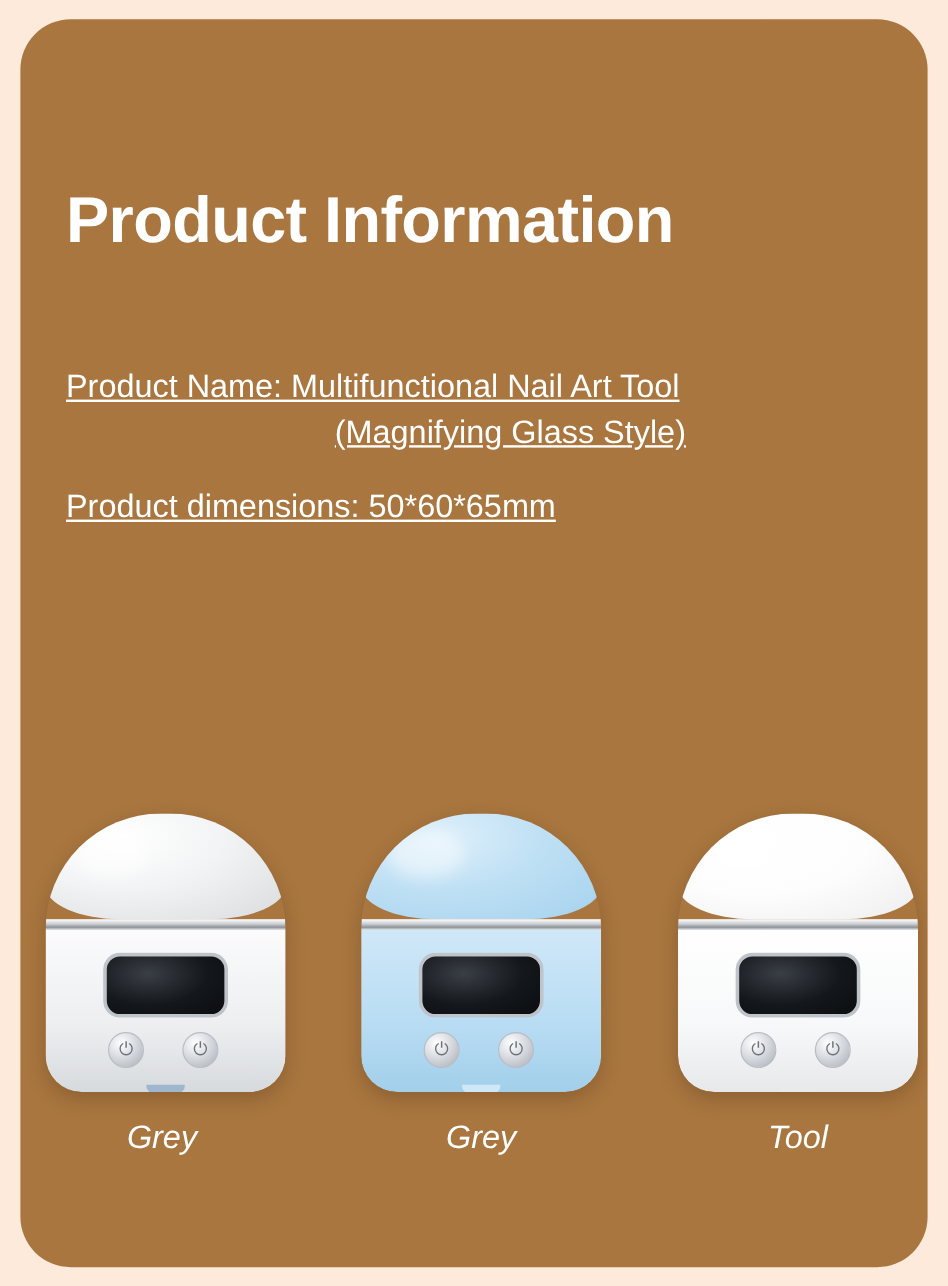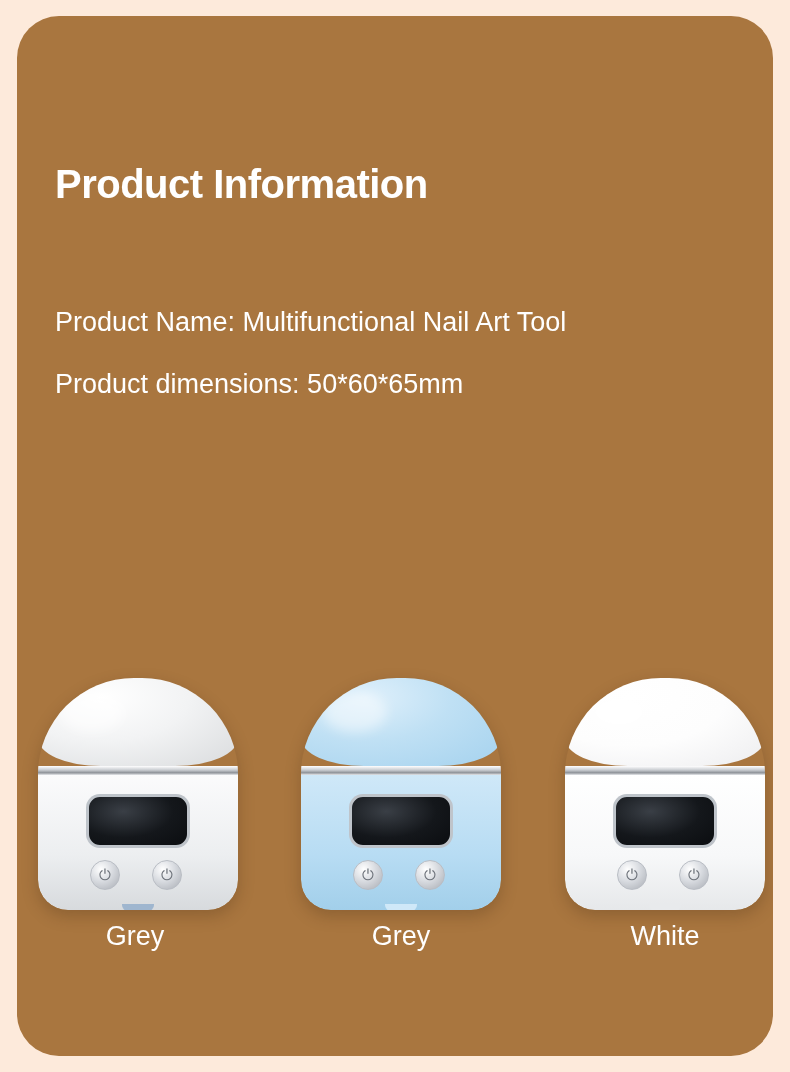--- a/index.html
+++ b/index.html
@@ -26,39 +26,40 @@
     width: 756px;
     height: 1040px;
     background: #a9763f;
     border-radius: 42px;
     overflow: hidden;
   }
   .title {
     position: absolute;
     left: 38px;
     top: 133px;
-    font-size: 40px;
+    font-size: 54px;
     line-height: 70px;
     font-weight: bold;
     color: #ffffff;
     letter-spacing: -0.5px;
     white-space: nowrap;
   }
   .spec-block {
     position: absolute;
     left: 38px;
     top: 287px;
     width: 680px;
     color: #ffffff;
   }
   .spec-line {
     font-size: 27px;
     line-height: 38px;
     color: #ffffff;
     white-space: nowrap;
+    text-decoration: underline;
   }
   .spec-line.indent {
     padding-left: 224px;
   }
   .spec-gap {
     height: 24px;
   }
   .products {
     position: absolute;
     left: 0;
@@ -170,38 +171,40 @@
   .v-blue .lid { background: radial-gradient(ellipse at 32% 22%, #dff0fb 0%, #bfe0f4 45%, #a5d2ee 100%); }
   .v-blue .base { background: linear-gradient(to bottom, #cfe8f8 0%, #b7dcf3 60%, #a2cfea 100%); }
   .v-blue .foot { background: #cfe8f8; }
   .v-blue .gloss { background: rgba(255,255,255,0.45); }
 
   .v-white .lid { background: radial-gradient(ellipse at 32% 22%, #ffffff 0%, #fdfdfd 50%, #ededef 100%); }
   .v-white .base { background: linear-gradient(to bottom, #ffffff 0%, #f7f8f9 60%, #e6e8ea 100%); }
   .v-white .foot { background: #e8eaec; }
 
   .color-label {
-    margin-top: 4px;
+    margin-top: 16px;
     font-size: 27px;
     line-height: 32px;
     color: #ffffff;
     text-align: center;
+    font-style: italic;
   }
   .p0 .color-label { padding-right: 6px; }
 </style>
 </head>
 <body>
 
 <div class="page">
   <div class="card">
 
     <div class="title">Product Information</div>
 
     <div class="spec-block">
       <div class="spec-line">Product Name: Multifunctional Nail Art Tool</div>
+      <div class="spec-line indent">(Magnifying Glass Style)</div>
       <div class="spec-gap"></div>
       <div class="spec-line">Product dimensions: 50*60*65mm</div>
     </div>
 
     <div class="products">
 
       <div class="product p0">
         <div class="device-wrap">
           <div class="device v-grey">
             <div class="lid"></div>
@@ -239,18 +242,18 @@
             <div class="lid"></div>
             <div class="gloss"></div>
             <div class="chrome"></div>
             <div class="base"></div>
             <div class="screen"></div>
             <div class="btn left">⏻</div>
             <div class="btn right">⏻</div>
             <div class="foot"></div>
           </div>
         </div>
-        <div class="color-label">White</div>
+        <div class="color-label">Tool</div>
       </div>
 
     </div>
   </div>
 </div>
 
 </body></html>

